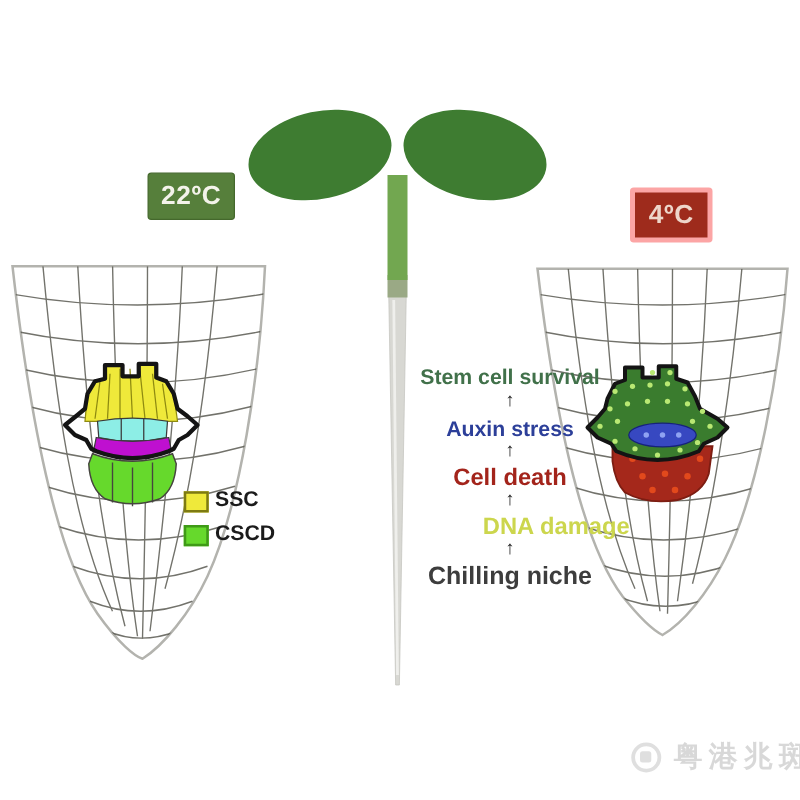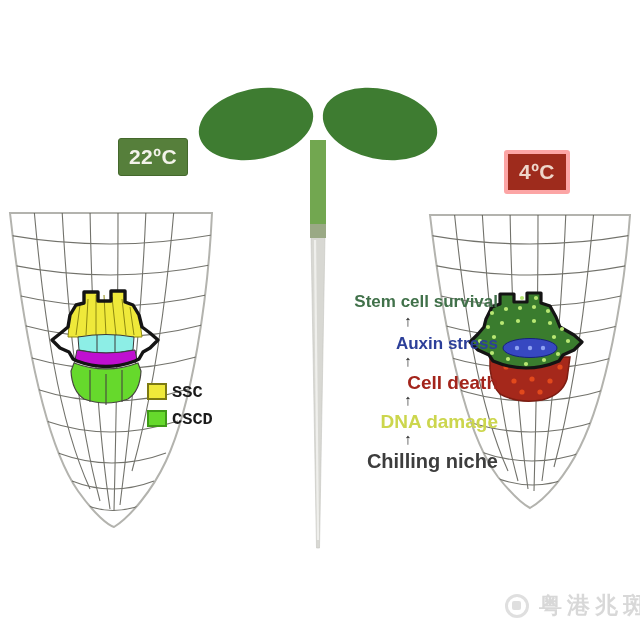--- a/index.html
+++ b/index.html
@@ -11,33 +11,33 @@
          font-weight:bold;font-size:21px;border-radius:3px;z-index:4;letter-spacing:.5px;}
   .badge-22{left:76px;top:138px;width:68px;height:36px;background:#567f3b;
             border:1px solid #44682c;color:#f3f3ea;margin-left:42px;}
   .badge-4{left:504px;top:150px;width:58px;height:36px;background:#9e2b1c;
            border:4px solid #fca5a5;color:#eed6ca;}
   
   .rootL{left:0px;top:209px;z-index:1;}
   .rootR{left:422px;top:209px;z-index:1;}
   .seedling{left:0;top:0;z-index:0;}
   
-  .cascade-item{position:absolute;left:318px;width:180px;text-align:right;
+  .cascade-item{position:absolute;left:318px;width:180px;text-align:center;
                 font-weight:bold;white-space:nowrap;z-index:3;}
   .c-survival{top:292px;font-size:17px;color:#41714a;}
   .c-auxin{top:334px;font-size:17px;color:#2c3f99;}
   .c-death{top:372px;font-size:19px;color:#a3241b;}
-  .c-dna{top:411px;font-size:19px;color:#ccd64d;}
+  .c-dna{top:411px;font-size:19px;color:#ccd64d;padding-left:37px;}
   .c-chill{top:450px;font-size:20px;color:#3d3d3d;}
   .c-arrow{position:absolute;left:318px;width:180px;text-align:center;font-size:15px;
            font-weight:bold;color:#222;z-index:3;line-height:1;}
   .a1{top:313px;}.a2{top:353px;}.a3{top:392px;}.a4{top:431px;}
   
   .legend{position:absolute;left:147px;top:383px;z-index:3;}
-  .legend-row{display:flex;align-items:flex-start;height:27px;font-family:Liberation Mono, monospace;}
+  .legend-row{display:flex;align-items:flex-end;height:27px;}
   .swatch{width:20px;height:17px;border:2px solid #3a3a3a;box-sizing:border-box;
           margin-right:5px;flex:0 0 auto;}
   .sw-ssc{background:#efe93a;border-color:#7d7a12;}
   .sw-qc{background:#8deee6;border-color:#2aa7a0;}
   .sw-csc{background:#bf10d0;border-color:#8c0a99;}
   .sw-niche{background:#ffffff;border-color:#3a3a3a;}
   .sw-cscd{background:#66d92c;border-color:#3f9a17;}
   .legend-label{font-weight:bold;font-size:17px;color:#1b1b1b;white-space:nowrap;}
   
   .watermark{position:absolute;left:505px;top:590px;display:flex;align-items:center;

